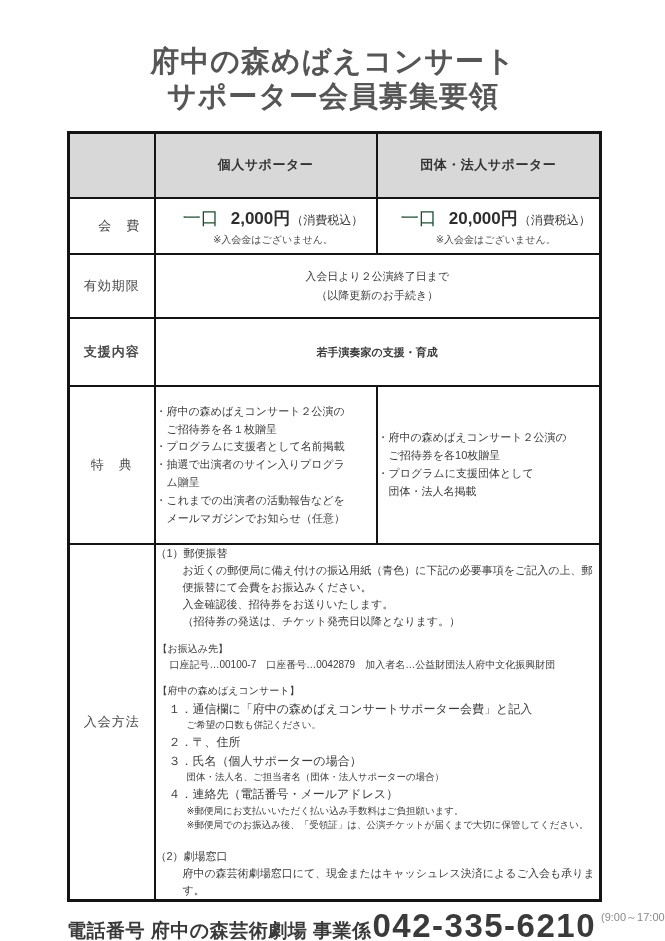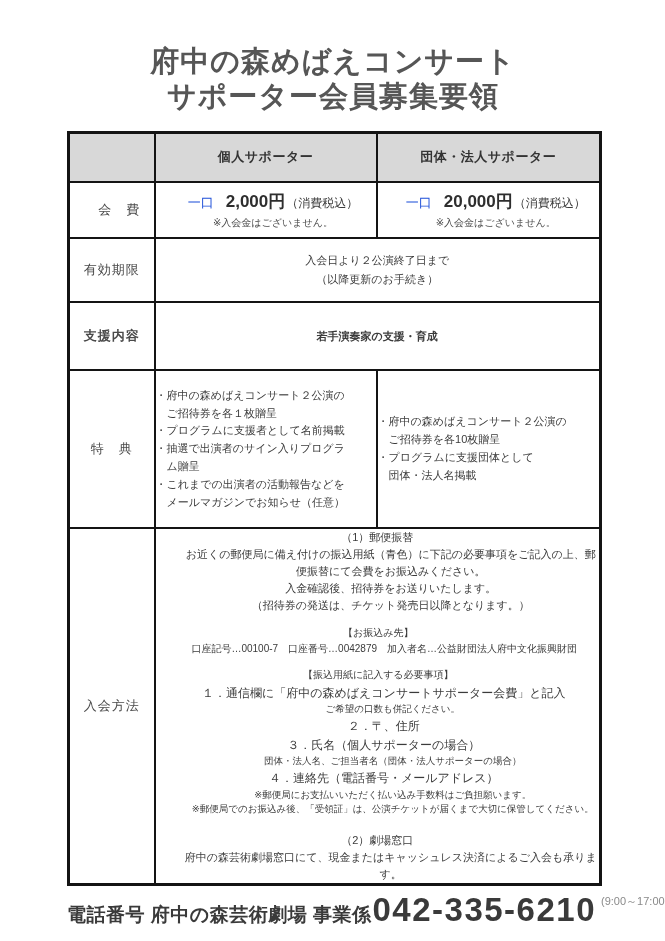--- a/index.html
+++ b/index.html
@@ -36,39 +36,39 @@
   col.c-label  { width: 86px; }
   col.c-left   { width: 222px; }
   col.c-right  { width: 224px; }
   .main-table th, .main-table td {
     border: 2px solid #141414;
     padding: 0;
     vertical-align: middle;
   }
   .head-row th {
     background: #d8d8d8;
-    height: 50px;
+    height: 66px;
     font-size: 13px;
     font-weight: bold;
     color: #333333;
     text-align: center;
     letter-spacing: 0.5px;
   }
   .label-cell {
     text-align: center;
     font-size: 13px;
     color: #4a4a4a;
     letter-spacing: 1px;
   }
 
   
   .fee-row td { height: 56px; padding-left: 15px; }
   .fee-cell { text-align: center; }
   .price-line { white-space: nowrap; }
-  .fee-unit  { font-size: 13px; color: #1d4ed8; margin-right: 12px; }
+  .fee-unit  { font-size: 18px; color: #14532d; margin-right: 12px; }
   .fee-price { font-size: 17px; font-weight: bold; color: #2e2e2e; margin-right: 1px; }
   .fee-tax   { font-size: 12px; color: #3b3b3b; }
   .fee-note  { font-size: 10px; color: #4a4a4a; margin-top: 3px; }
 
   
   .validity-row td { height: 64px; }
   .support-row td  { height: 68px; font-weight: bold; }
   .center-cell {
     text-align: center;
     font-size: 11px;
@@ -91,21 +91,20 @@
     text-indent: -11px;
   }
 
   
   .application-row td { height: 325px; }
   .application-cell {
     vertical-align: top;
     padding: 13px 8px 8px 9px;
     font-size: 11px;
     color: #3b3b3b;
-    text-align: center;
   }
   .app-heading { font-size: 11px; line-height: 1.5; }
   .app-body {
     margin-left: 27px;
     white-space: pre-line;
     line-height: 1.55;
     font-size: 11px;
   }
   .bracket-heading {
     font-size: 10px;
@@ -239,21 +238,21 @@
       <td class="application-cell" colspan="2">
 
         <div class="app-heading">（1）郵便振替</div>
         <div class="app-body">お近くの郵便局に備え付けの振込用紙（青色）に下記の必要事項をご記入の上、郵便振替にて会費をお振込みください。
 入金確認後、招待券をお送りいたします。
 （招待券の発送は、チケット発売日以降となります。）</div>
 
         <div class="bracket-heading">【お振込み先】</div>
         <div class="payee-detail">口座記号…00100-7　口座番号…0042879　加入者名…公益財団法人府中文化振興財団</div>
 
-        <div class="bracket-heading">【振込用紙に記入する必要事項】</div>
+        <div class="bracket-heading">【府中の森めばえコンサート】</div>
         <div class="form-item">
           <div class="form-item-line">１．通信欄に「府中の森めばえコンサートサポーター会費」と記入</div>
           <div class="form-item-sub">ご希望の口数も併記ください。</div>
         </div>
         <div class="form-item">
           <div class="form-item-line">２．〒、住所</div>
 
         </div>
         <div class="form-item">
           <div class="form-item-line">３．氏名（個人サポーターの場合）</div>

